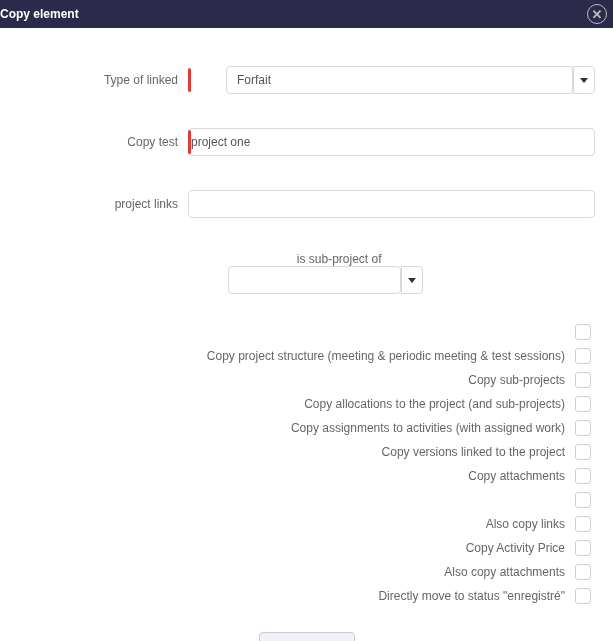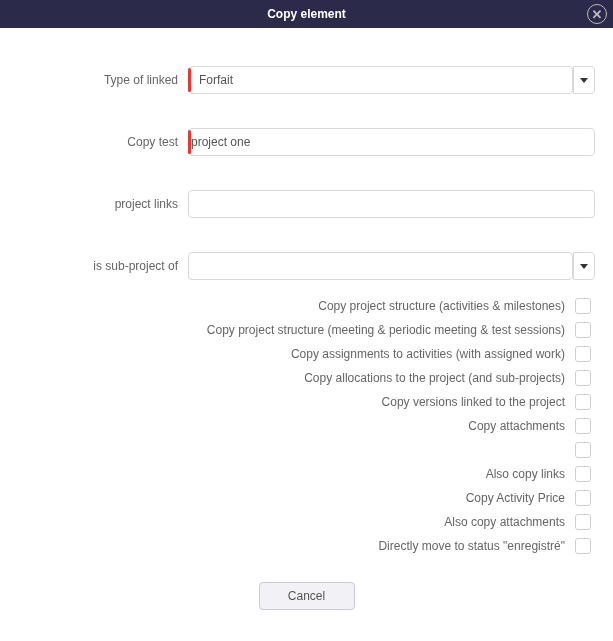--- a/index.html
+++ b/index.html
@@ -18,21 +18,20 @@
     background: #fff;
   }
   .titlebar {
     background: #2c2a4a;
     color: #fff;
     font-weight: bold;
     font-size: 12px;
     height: 28px;
     display: flex;
     align-items: center;
-    justify-content: center;
     position: relative;
   }
   .close-btn {
     position: absolute;
     right: 6px;
     top: 4px;
     width: 20px;
     height: 20px;
     border: 1.5px solid #bbb;
     border-radius: 50%;
@@ -45,21 +44,21 @@
     line-height: 1;
   }
   .body {
     padding: 24px 18px 20px 18px;
   }
   .row {
     display: flex;
     align-items: center;
     margin: 14px 0 34px 0;
   }
-  .row.last { margin-bottom: 18px; }
+  .row.last { margin-bottom: 30px; flex-direction: column; }
   .label {
     width: 170px;
     text-align: right;
     padding-right: 10px;
     color: #666;
     font-size: 12px;
   }
   .field {
     flex: 1;
     position: relative;
@@ -82,20 +81,21 @@
     top: 2px;
     bottom: 2px;
     width: 3px;
     background: #e53935;
     border-radius: 2px;
   }
   .field.has-required input { padding-left: 2px; }
   .combo {
     flex: 1;
     display: flex;
+    padding-left: 38px;
   }
   .combo input {
     flex: 1;
     height: 28px;
     border: 1px solid #d8d8d8;
     border-right: none;
     border-radius: 4px 0 0 4px;
     padding: 0 8px;
     font-family: inherit;
     font-size: 12px;
@@ -211,33 +211,36 @@
       <div class="field combo">
         <input type="text" value="" style="">
         <div class="combo-btn">
           <span class="caret"></span>
         </div>
       </div>
     </div>
 
     <div class="checks">
       <div class="check-row">
-        <span class="check-label">Copy project structure (activities &amp; milestones)</span>
         <span class="checkbox"></span>
       </div>
       <div class="check-row">
         <span class="check-label">Copy project structure (meeting &amp; periodic meeting &amp; test sessions)</span>
         <span class="checkbox"></span>
       </div>
       <div class="check-row">
+        <span class="check-label">Copy sub-projects</span>
+        <span class="checkbox"></span>
+      </div>
+      <div class="check-row">
+        <span class="check-label">Copy allocations to the project (and sub-projects)</span>
+        <span class="checkbox"></span>
+      </div>
+      <div class="check-row">
         <span class="check-label">Copy assignments to activities (with assigned work)</span>
-        <span class="checkbox"></span>
-      </div>
-      <div class="check-row">
-        <span class="check-label">Copy allocations to the project (and sub-projects)</span>
         <span class="checkbox"></span>
       </div>
       <div class="check-row">
         <span class="check-label">Copy versions linked to the project</span>
         <span class="checkbox"></span>
       </div>
       <div class="check-row">
         <span class="check-label">Copy attachments</span>
         <span class="checkbox"></span>
       </div>

